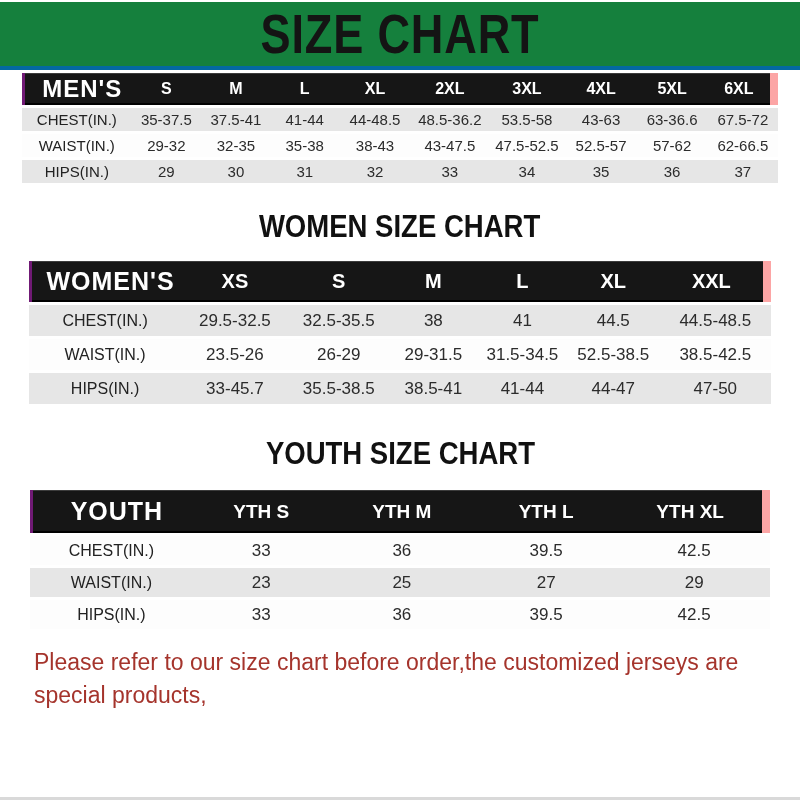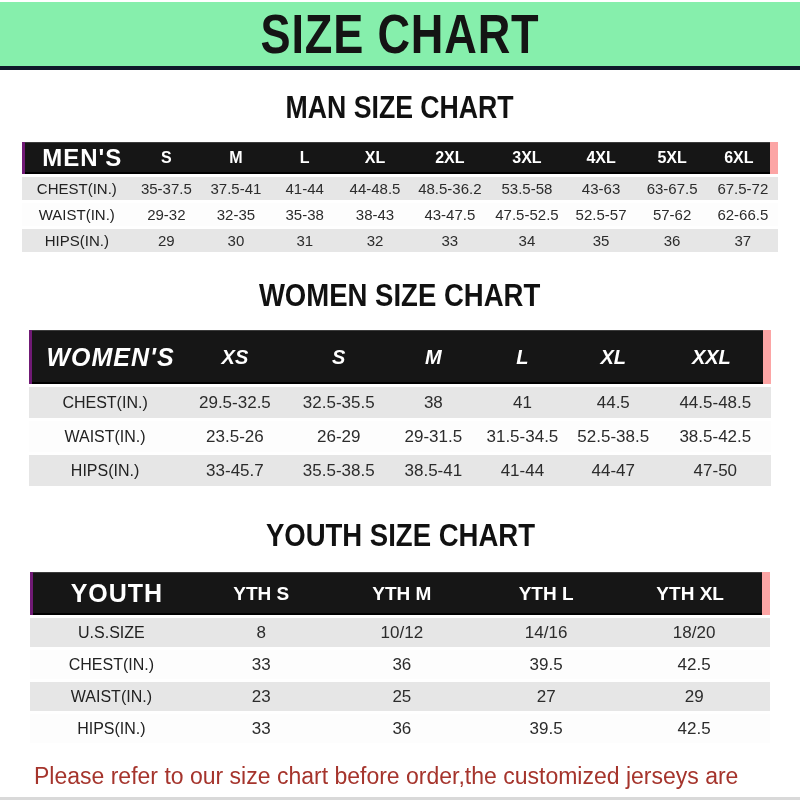--- a/index.html
+++ b/index.html
@@ -5,22 +5,22 @@
   html,body{margin:0;padding:0;}
   body{
     width:800px;height:800px;overflow:hidden;background:#ffffff;
     font-family:"Liberation Sans","DejaVu Sans",sans-serif;
     -webkit-font-smoothing:antialiased;
   }
   .page{width:800px;height:800px;position:relative;}
 
   
   .banner{
-    margin-top:2px;height:64px;background:#86efac;
-    border-bottom:4px solid #0f172a;
+    margin-top:2px;height:64px;background:#15803d;
+    border-bottom:4px solid #0369a1;
     display:flex;align-items:center;justify-content:center;
   }
   .banner-title{
     font-size:55px;font-weight:900;color:#141414;letter-spacing:1px;
     transform:scaleX(0.82);transform-origin:center;white-space:nowrap;
   }
 
   
   .section-heading{
     text-align:center;font-weight:800;color:#111;margin:0;white-space:nowrap;
@@ -46,21 +46,21 @@
 
   
   .tbl-men{width:756px;margin:0 auto;}
   .tbl-men thead th{height:32px;font-size:16px;font-weight:700;}
   .tbl-men thead th.corner{font-size:24px;font-weight:800;letter-spacing:1px;}
   .tbl-men tbody td{height:23px;font-size:15px;}
   .tbl-men td.row-label{font-size:15px;}
 
   
   .tbl-women{width:742px;margin:0 auto;}
-  .tbl-women thead th{height:54px;font-size:20px;font-weight:700;font-style:italic;}
+  .tbl-women thead th{height:41px;font-size:20px;font-weight:700;}
   .tbl-women thead th.corner{font-size:25px;font-weight:800;letter-spacing:1px;}
   .tbl-women tbody td{height:31px;font-size:17px;}
   .tbl-women td.row-label{font-size:16px;}
 
   
   .tbl-youth{width:740px;margin:0 auto;}
   .tbl-youth thead th{height:43px;font-size:19px;font-weight:700;}
   .tbl-youth thead th.corner{font-size:25px;font-weight:800;letter-spacing:1px;}
   .tbl-youth tbody td{height:29px;font-size:17px;}
   .tbl-youth td.row-label{font-size:16px;}
@@ -76,23 +76,20 @@
 </style>
 </head>
 <body>
 
 <div class="page">
 
   <div class="banner">
     <div class="banner-title">SIZE CHART</div>
   </div>
 
-  <h2 class="section-heading" id="h-man">
-    <span>MAN SIZE CHART</span>
-  </h2>
 
   <table class="tbl-men">
     <colgroup>
       <col style="width:14.5%">
       <col style="width:9.2%">
         <col style="width:9.2%">
         <col style="width:9.0%">
       <col style="width:9.6%">
         <col style="width:10.2%">
         <col style="width:10.2%">
@@ -117,21 +114,21 @@
     <tbody>
       <tr class="row-gray">
         <td class="row-label">CHEST(IN.)</td>
         <td>35-37.5</td>
         <td>37.5-41</td>
         <td>41-44</td>
         <td>44-48.5</td>
         <td>48.5-36.2</td>
         <td>53.5-58</td>
         <td>43-63</td>
-        <td>63-67.5</td>
+        <td>63-36.6</td>
         <td>67.5-72</td>
       </tr>
       <tr class="row-white">
         <td class="row-label">WAIST(IN.)</td>
         <td>29-32</td>
         <td>32-35</td>
         <td>35-38</td>
         <td>38-43</td>
         <td>43-47.5</td>
         <td>47.5-52.5</td>
@@ -225,27 +222,20 @@
     <thead>
       <tr>
         <th class="corner">YOUTH</th>
         <th>YTH S</th>
         <th>YTH M</th>
         <th>YTH L</th>
         <th>YTH XL</th>
       </tr>
     </thead>
     <tbody>
-      <tr class="row-gray">
-        <td class="row-label">U.S.SIZE</td>
-        <td>8</td>
-        <td>10/12</td>
-        <td>14/16</td>
-        <td>18/20</td>
-      </tr>
       <tr class="row-white">
         <td class="row-label">CHEST(IN.)</td>
         <td>33</td>
         <td>36</td>
         <td>39.5</td>
         <td>42.5</td>
       </tr>
       <tr class="row-gray">
         <td class="row-label">WAIST(IN.)</td>
         <td>23</td>

